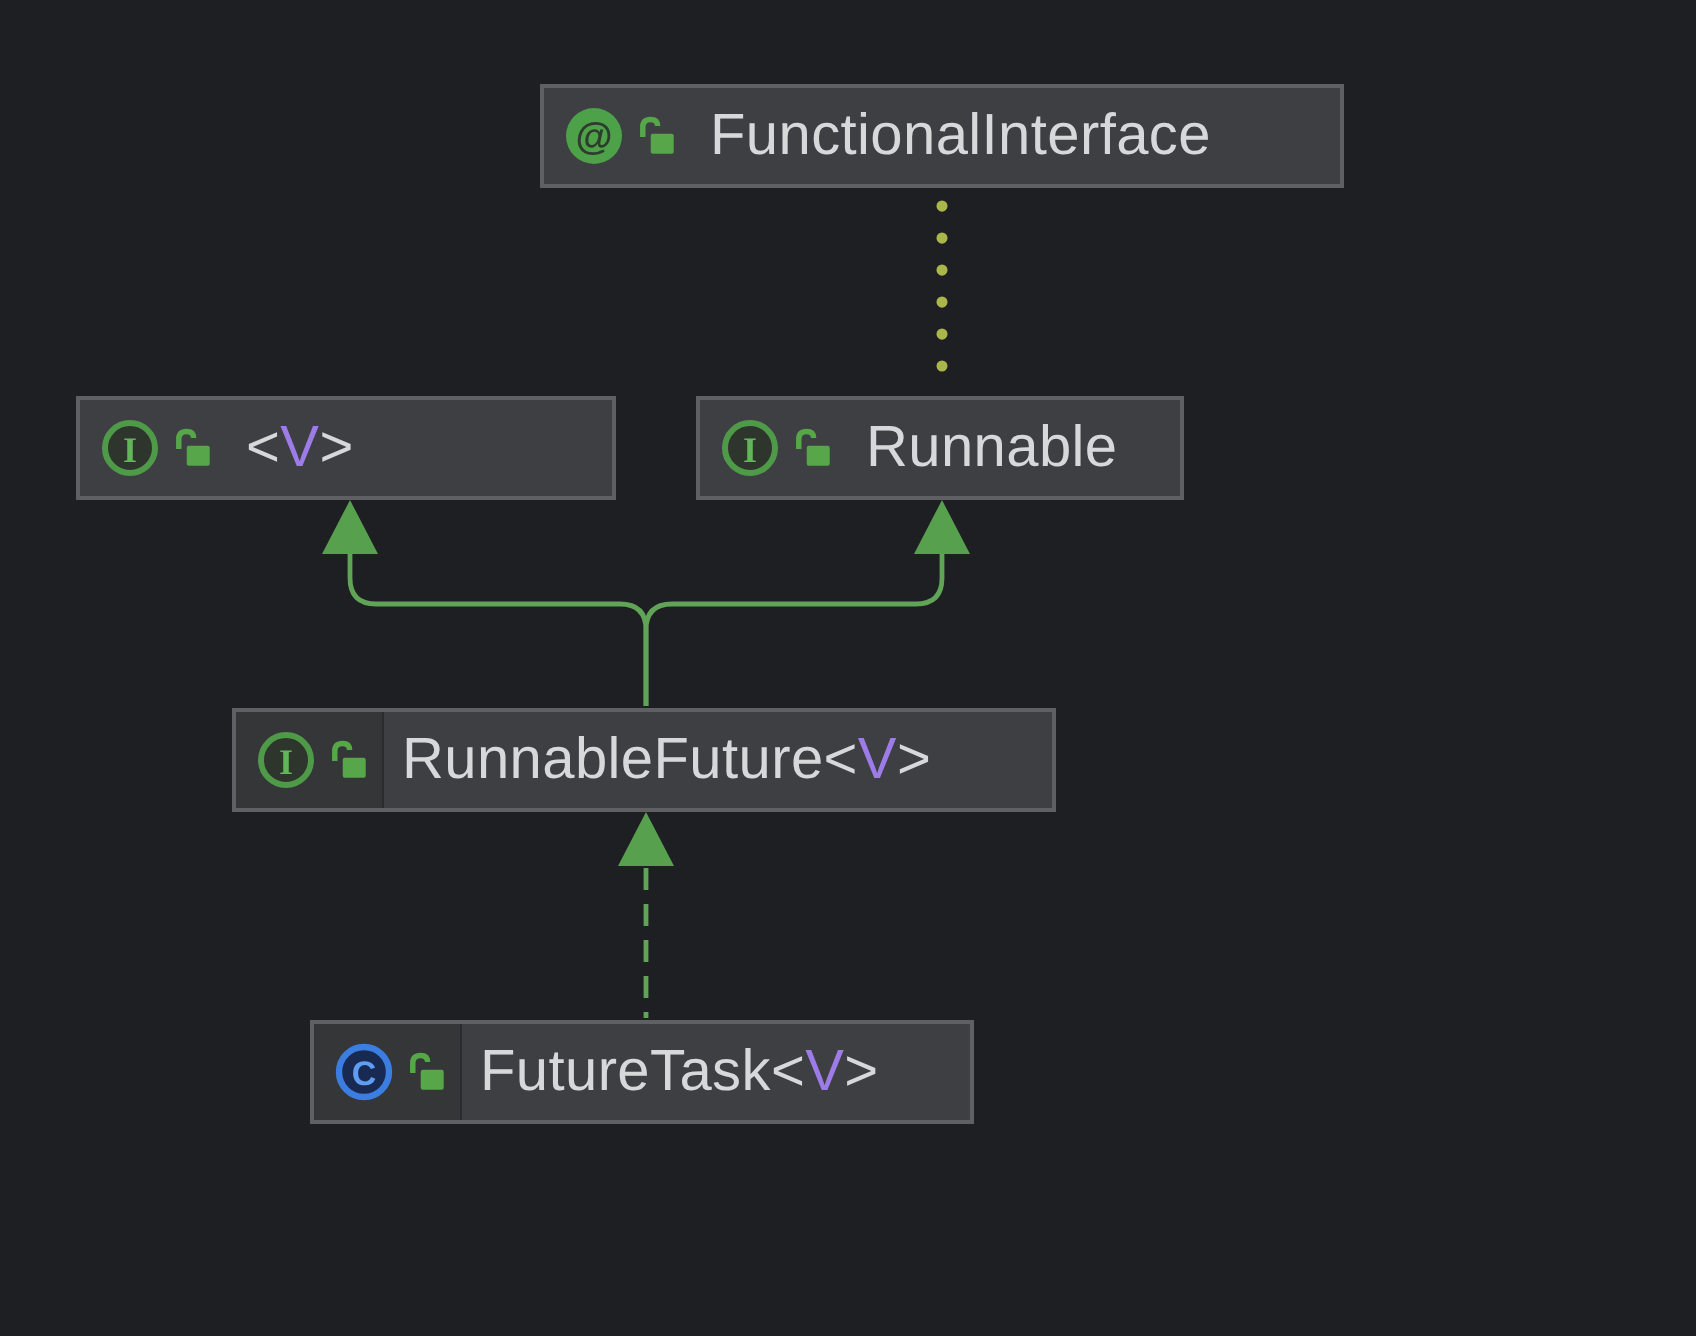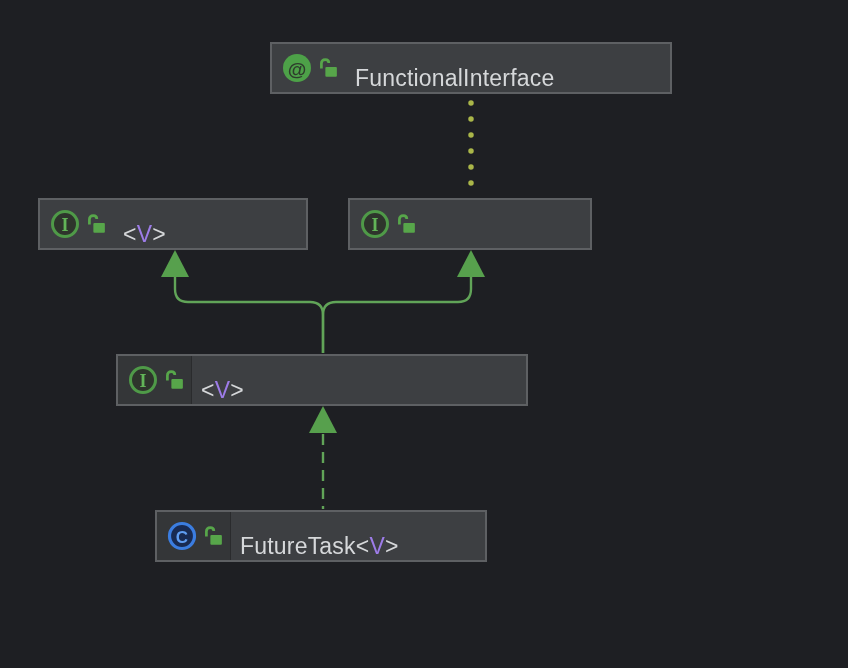--- a/index.html
+++ b/index.html
@@ -35,23 +35,23 @@
     flex: 0 0 74px;
     gap: 5px;
     box-sizing: border-box;
   }
   .node.panel .icons {
     background: #343638;
     border-right: 1px solid #2a2b2d;
   }
   .label {
     display: flex;
-    align-items: flex-end;
+    align-items: center;
     padding-left: 9px;
-    font-size: 23px;
+    font-size: 29px;
     color: #d6d8da;
     white-space: nowrap;
     letter-spacing: 0.2px;
   }
   .tparam { color: #9d7ce8; }
   .tbracket { color: #d6d8da; }
   .kind-glyph {
     font-family: "Liberation Sans", sans-serif;
     font-weight: bold;
   }
@@ -117,34 +117,38 @@
     <div class="icons">
       <svg width="32" height="32" viewBox="0 0 32 32">
         <circle cx="16" cy="16" r="12.5" fill="#2e352c" stroke="#4f9a48" stroke-width="3"></circle>
         <text x="16" y="17" text-anchor="middle" dominant-baseline="central" class="iface-glyph" font-size="18" fill="#62b558">I</text>
       </svg>
       <svg width="21" height="23" viewBox="0 0 20 22">
         <path d="M3.2 11 L3.2 6.2 Q3.2 2.6 6.9 2.6 Q10.3 2.6 10.3 5.7" fill="none" stroke="#57a64a" stroke-width="2.6"></path>
         <rect x="7" y="9.5" width="11" height="9.5" rx="1" fill="#57a64a"></rect>
       </svg>
     </div>
+    <div class="label">
+      <span>Runnable</span>
+    </div>
   </div>
 
   <div class="node panel" style="left:116px; top:354px; width:412px;">
     <div class="icons">
       <svg width="32" height="32" viewBox="0 0 32 32">
         <circle cx="16" cy="16" r="12.5" fill="#2e352c" stroke="#4f9a48" stroke-width="3"></circle>
         <text x="16" y="17" text-anchor="middle" dominant-baseline="central" class="iface-glyph" font-size="18" fill="#62b558">I</text>
       </svg>
       <svg width="21" height="23" viewBox="0 0 20 22">
         <path d="M3.2 11 L3.2 6.2 Q3.2 2.6 6.9 2.6 Q10.3 2.6 10.3 5.7" fill="none" stroke="#57a64a" stroke-width="2.6"></path>
         <rect x="7" y="9.5" width="11" height="9.5" rx="1" fill="#57a64a"></rect>
       </svg>
     </div>
     <div class="label">
+      <span>RunnableFuture</span>
         <span class="tbracket">&lt;</span>
         <span class="tparam">V</span>
         <span class="tbracket">&gt;</span>
     </div>
   </div>
 
   <div class="node panel" style="left:155px; top:510px; width:332px;">
     <div class="icons">
       <svg width="32" height="32" viewBox="0 0 32 32">
         <circle cx="16" cy="16" r="12.5" fill="#182a52" stroke="#3b7de0" stroke-width="3.2"></circle>

